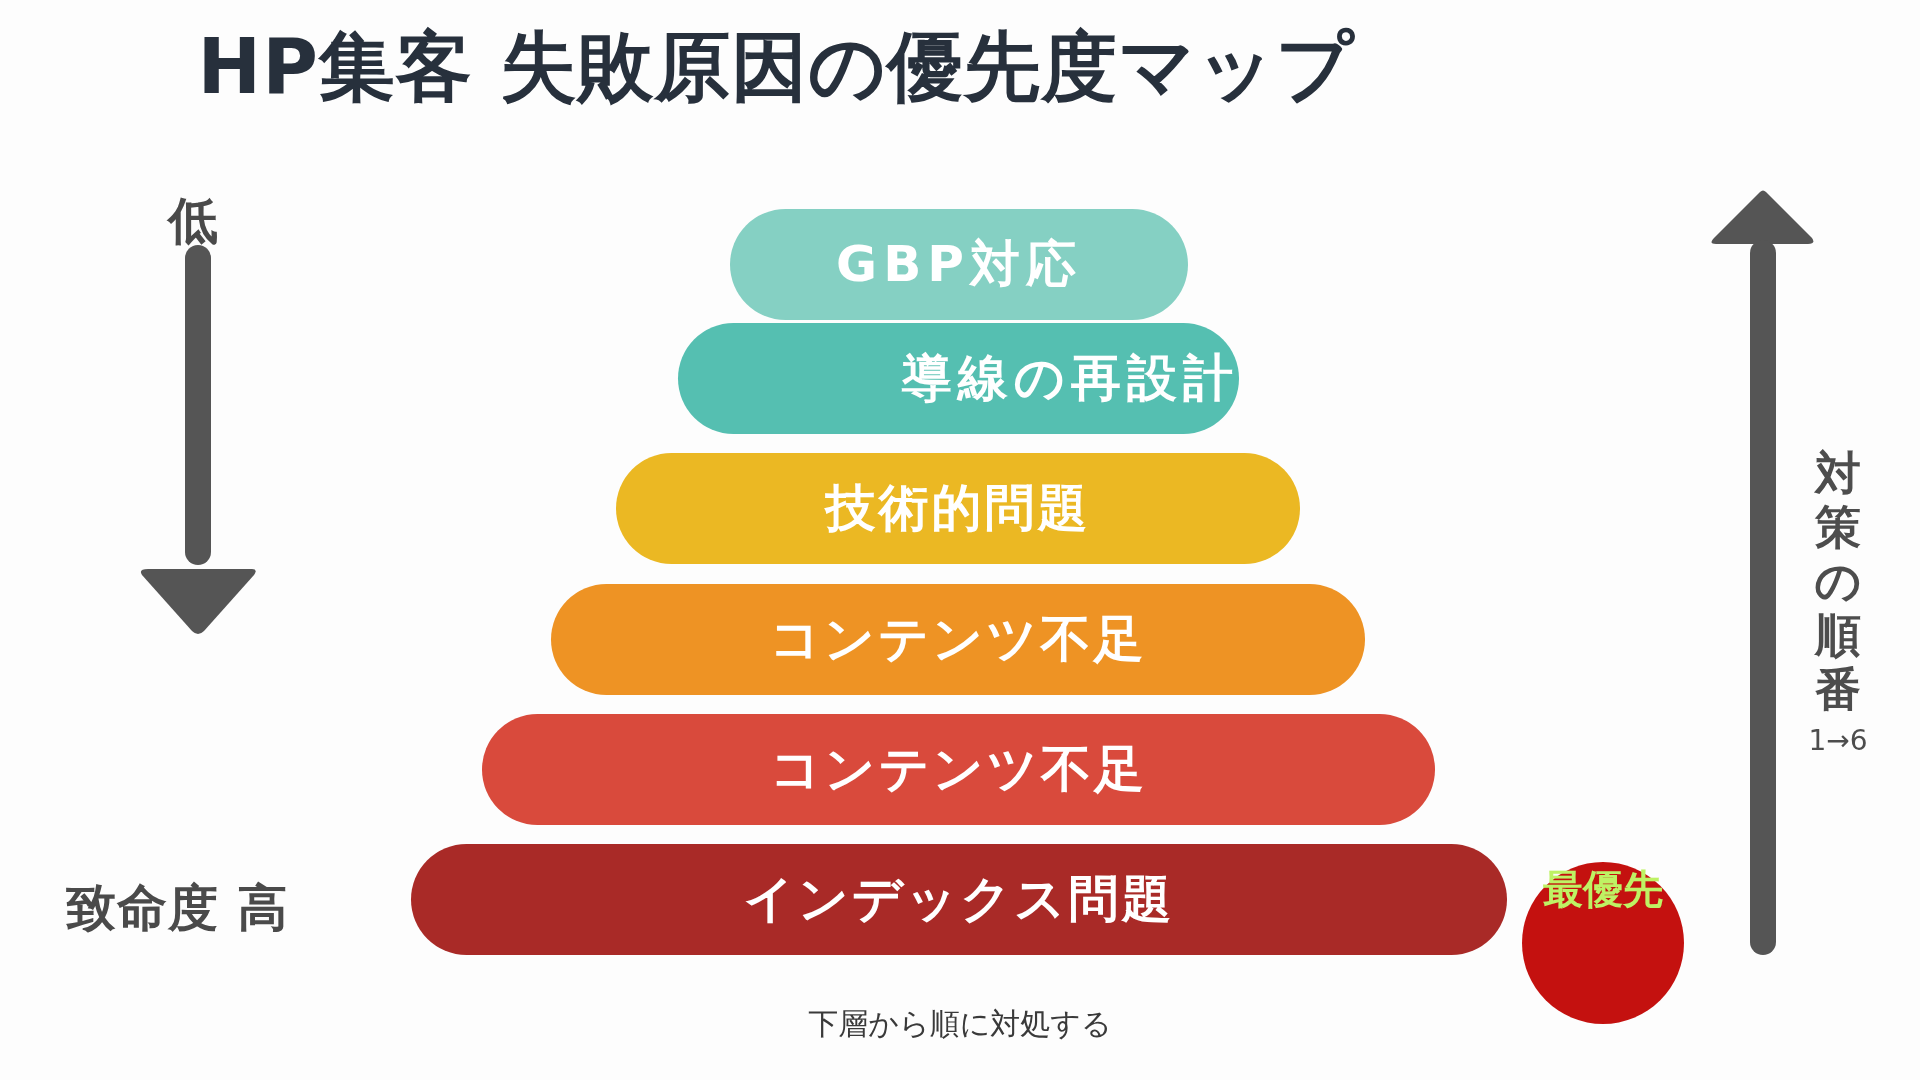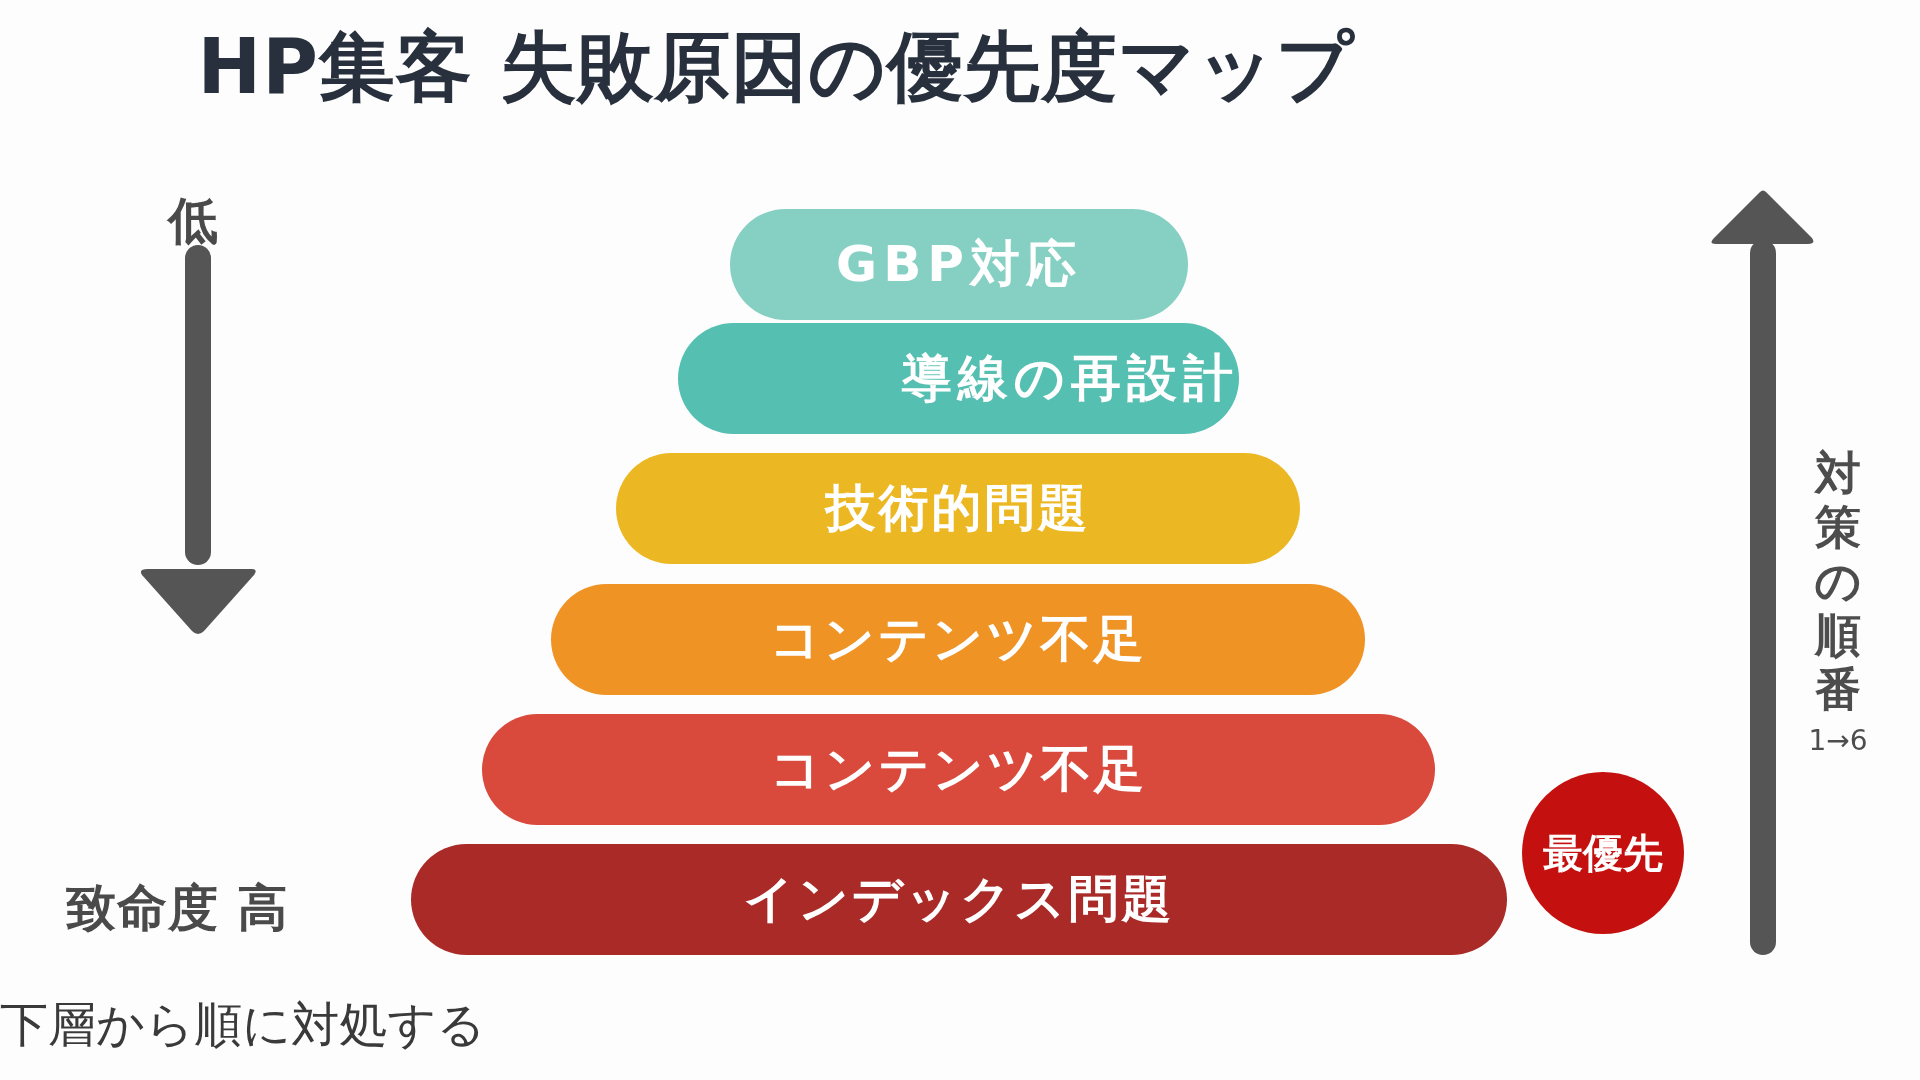--- a/index.html
+++ b/index.html
@@ -14,40 +14,40 @@
     line-height: 90px;
   }
   .bar {
     position: absolute; height: 111px; border-radius: 56px;
     display: flex; align-items: center; justify-content: center;
     color: #ffffff; font-weight: bold; font-size: 50px; letter-spacing: 3px;
     box-sizing: border-box;
   }
   .bar span { position: relative; }
   .badge {
-    position: absolute; left: 1522px; top: 772px; width: 162px; height: 162px;
-    border-radius: 50%; display: flex; align-items: center; justify-content: center;
-    color: #ffffff; font-weight: bold; font-size: 40px;
+    position: absolute; left: 1522px; top: 862px; width: 162px; height: 162px;
+    border-radius: 50%; display: flex; justify-content: center;
+    color: #bef264; font-weight: bold; font-size: 40px;
   }
   .arrow-label { position: absolute; color: #4a4a4a; font-weight: bold; }
   .low-label { left: 168px; top: 196px; font-size: 50px; line-height: 50px; }
   .high-label { left: 66px; top: 880px; font-size: 50px; line-height: 56px; letter-spacing: 1px; }
   .vert-label {
     position: absolute; left: 1808px; top: 410px; width: 60px; font-size: 46px;
     line-height: 54px; text-align: center; color: #4d4d4d; font-weight: bold;
     word-break: break-all;
     margin-top: 36px;
   }
   .order-label {
     position: absolute; left: 1798px; top: 700px; width: 80px; text-align: center;
     font-size: 28px; color: #4d4d4d; margin-top: 24px;
   }
   .caption {
-    position: absolute; left: 0; top: 1000px; width: 1920px; 
-    font-size: 48px; color: #3a3a3a; line-height: 48px;
+    position: absolute; left: 0; top: 1000px; width: 1920px; text-align: center;
+    font-size: 30px; color: #3a3a3a; line-height: 48px;
   }
   svg.arrow { position: absolute; }
 </style>
 </head>
 <body>
 
 <div class="title">HP集客 失敗原因の優先度マップ</div>
 
 <svg class="arrow" style="left:140px; top:245px;" width="120" height="400" viewBox="0 0 120 400">
   <rect x="45" y="0" width="26" height="320" rx="13" fill="#555555"></rect>

